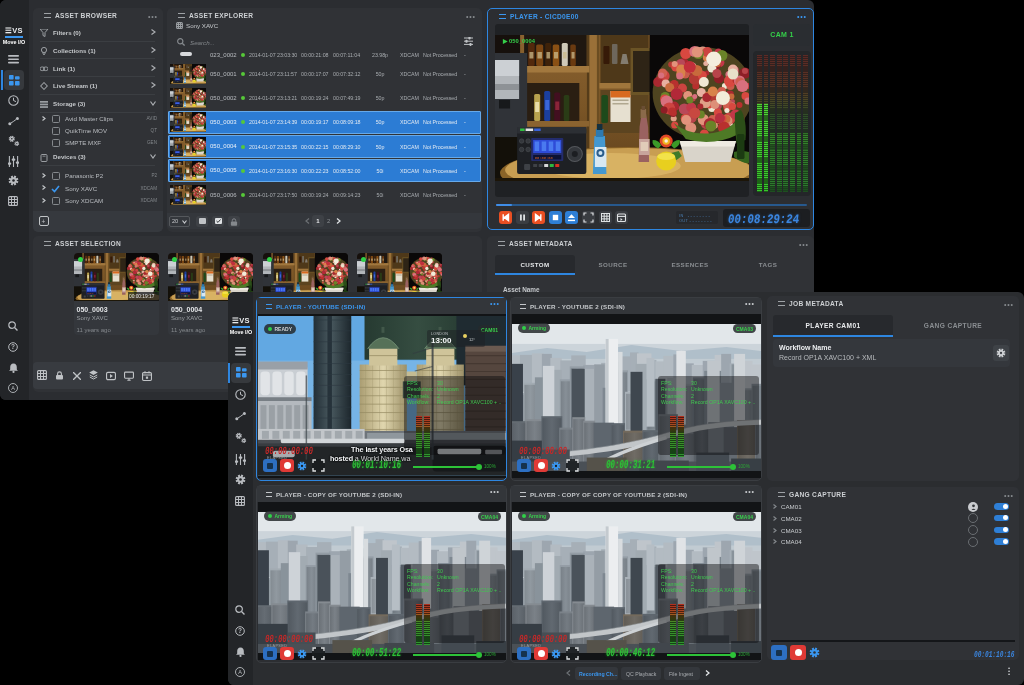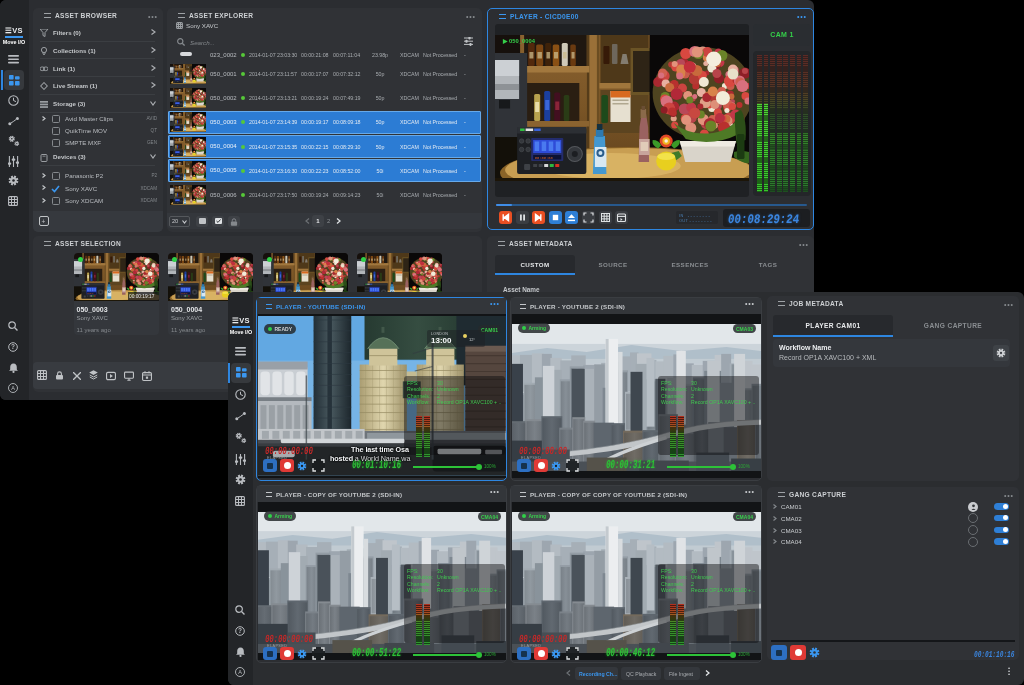--- a/index.html
+++ b/index.html
@@ -1337,21 +1337,21 @@
   </svg>
 <div class="t seg" style="left:606px;top:646px;font-size:12px;color:#2bc235;transform:skewX(-7deg) scaleX(0.62);text-shadow:0 0 3px rgba(40,200,50,.55);">00:00:46:12</div>
 <div class="abs" style="left:667px;top:654px;width:66px;height:1.6px;background:#2dc338;"></div>
 <div class="dot" style="left:730px;top:651.5px;width:6px;height:6px;background:#2dc338;"></div>
 <div class="t" style="left:738px;top:652px;font-size:4.6px;color:#2aa834;">100%</div>
 <div class="abs" style="left:427px;top:330px;width:58px;height:17px;background:rgba(30,32,36,.5);border-radius:2px;"></div>
 <div class="t" style="left:431px;top:331.5px;font-size:3.6px;color:#c8ccd0;letter-spacing:.3px;">LONDON</div>
 <div class="t" style="left:431px;top:336px;font-size:8px;font-weight:bold;color:#f2f4f6;">13:00</div>
 <div class="dot" style="left:463px;top:334px;width:4px;height:4px;background:#e8d060;"></div>
 <div class="t" style="left:469px;top:336.5px;font-size:4px;color:#c8ccd0;">12°</div>
-<div class="t" style="left:351px;top:444.5px;font-size:7.2px;font-weight:bold;color:#f4f6f8;text-shadow:0 0 2px #000,0 0 2px #000;letter-spacing:-.1px;">The last time Osa</div>
+<div class="t" style="left:351px;top:444.5px;font-size:7.2px;font-weight:bold;color:#f4f6f8;text-shadow:0 0 2px #000,0 0 2px #000;letter-spacing:-.1px;">The last years Osa</div>
 <div class="t" style="left:330px;top:453.5px;font-size:7.2px;font-weight:bold;color:#f4f6f8;text-shadow:0 0 2px #000,0 0 2px #000;letter-spacing:-.1px;">hosted <span style="color:#d8dadc;font-weight:normal;">a World Name wa</span></div>
 <div class="panel" style="left:767px;top:296px;width:252px;height:185px;"></div>
 <div class="t phead" style="left:778px;top:300px;"><span class="hico"></span>JOB METADATA</div>
 <div class="kebab" style="left:1004px;top:301px;">•••</div>
 <div class="abs" style="left:773px;top:315px;width:120px;height:21px;background:#27292d;border-radius:3px 3px 0 0;"></div>
 <div class="t" style="left:833px;top:322px;font-size:6.6px;font-weight:bold;color:#e8eaec;transform:translateX(-50%);letter-spacing:.4px;">PLAYER CAM01</div>
 <div class="t" style="left:953px;top:322px;font-size:6.6px;font-weight:bold;color:#8a8e92;transform:translateX(-50%);letter-spacing:.4px;">GANG CAPTURE</div>
 <div class="abs" style="left:773px;top:334.5px;width:120px;height:2px;background:#2e86e0;"></div>
 <div class="abs" style="left:773px;top:339px;width:237px;height:28px;background:#34373c;border-radius:4px;"></div>
 <div class="t" style="left:779px;top:344px;font-size:7px;font-weight:bold;color:#eceef0;">Workflow Name</div>

